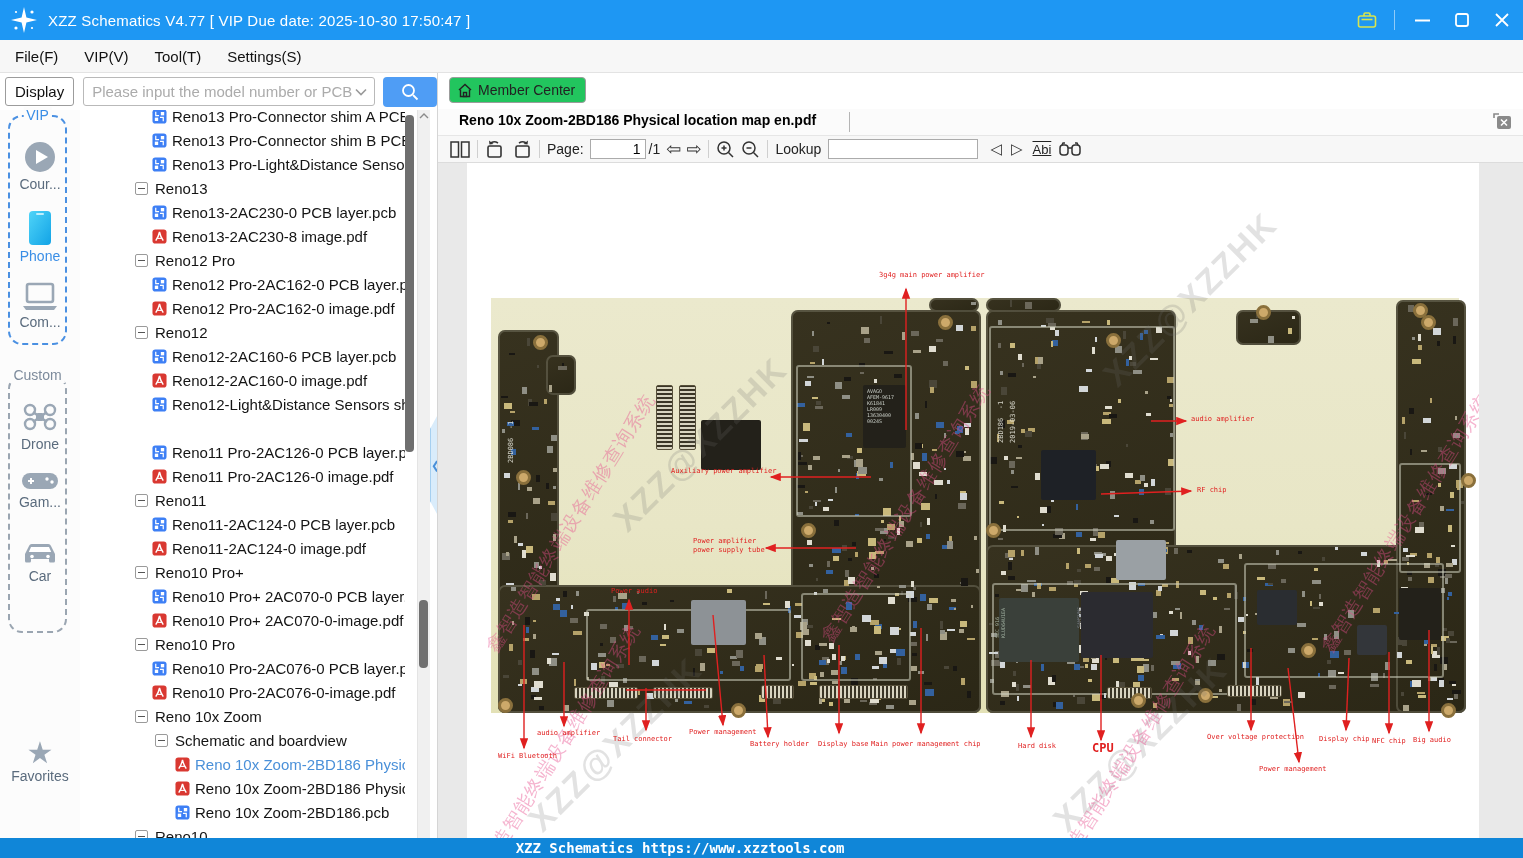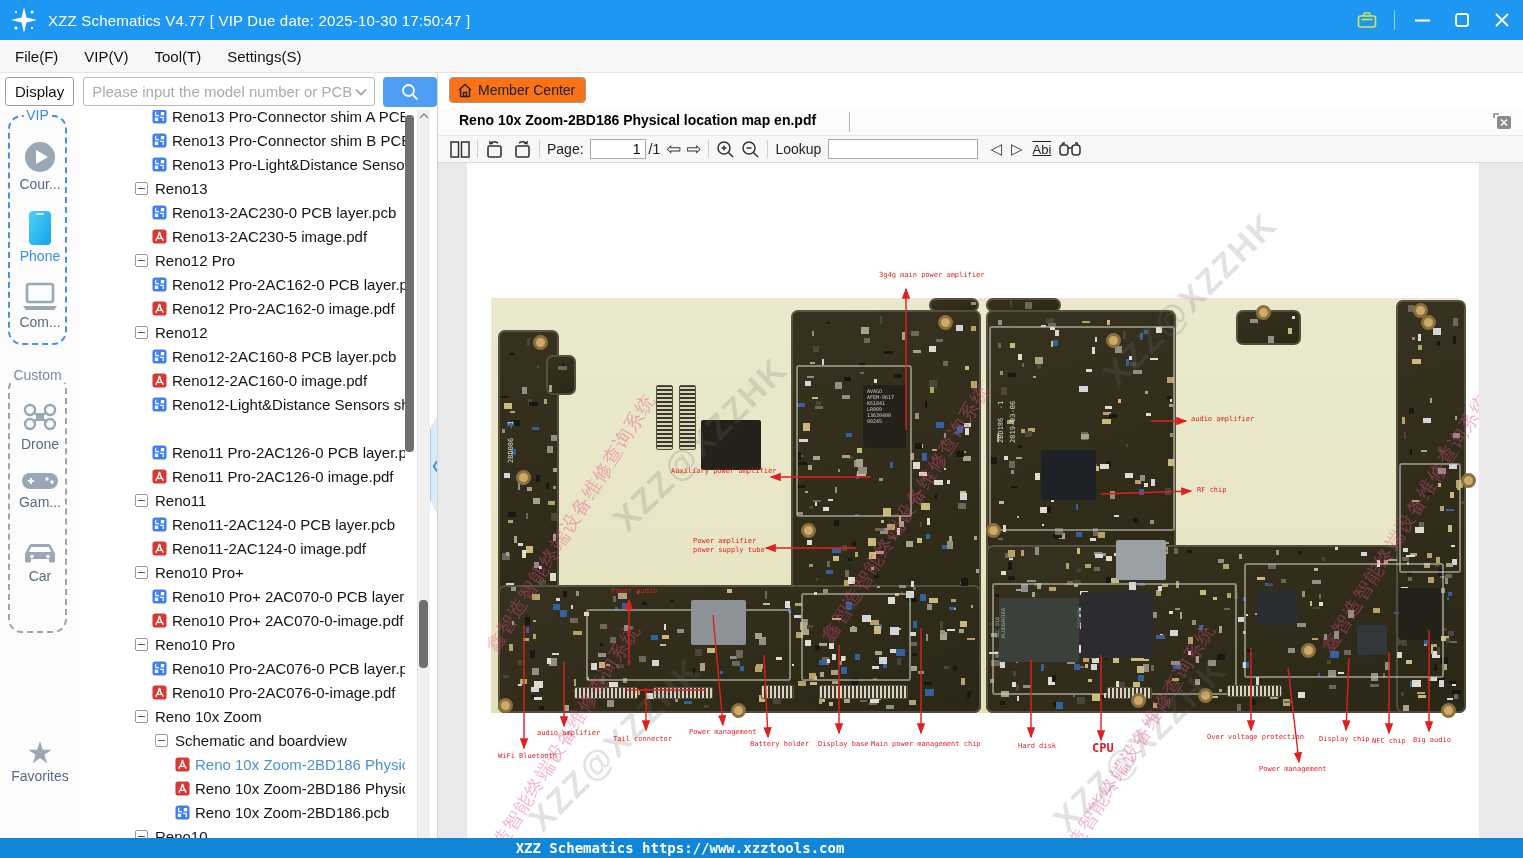--- a/index.html
+++ b/index.html
@@ -55,21 +55,21 @@
   .sb-inner { position:absolute; left:405px; top:115px; width:9px; height:337px; background:#6f6f6f; border-radius:4px; }
   .sb-track { position:absolute; left:417px; top:110px; width:13px; height:728px; background:#f0f0f0; border-left:1px solid #e4e4e4; }
   .sb-up { position:absolute; left:419px; top:112px; width:10px; height:10px; }
   .sb-thumb { position:absolute; left:419px; top:600px; width:9px; height:68px; background:#707070; border-radius:4px; }
   .split-handle { position:absolute; left:430px; top:405px; width:13px; height:120px; background:#d9ecfb; border:1px solid #a5cfF0; clip-path:polygon(100% 0%,100% 100%,0% 80%,0% 20%); display:flex; align-items:center; justify-content:center; cursor:pointer; }
   .split-handle span { color:#4a90d9; font-size:11px; transform:translateX(-1px); }
 
   
   .viewer { position:absolute; left:437px; top:73px; width:1086px; height:765px; border-left:1px solid #d5d5d5; background:#fff; }
   .member-row { position:absolute; left:0; top:0; width:1086px; height:36px; background:#fff; }
-  .member-btn { position:absolute; left:11px; top:4px; height:26px; padding:0 10px 0 7px; border:1px solid #9c9c9c; border-radius:4px; display:flex; align-items:center; gap:5px; font-size:14px; color:#222; background:#f97316; cursor:pointer; }
+  .member-btn { position:absolute; left:11px; top:4px; height:26px; padding:0 10px 0 7px; border:1px solid #9c9c9c; border-radius:4px; display:flex; align-items:center; gap:5px; font-size:14px; color:#222; background:#22c55e; cursor:pointer; }
   .tab-row { position:absolute; left:0; top:36px; width:1086px; height:26px; background:#fbfbfb; }
   .tab-title { position:absolute; left:21px; top:3px; font-size:14px; font-weight:bold; color:#000; }
   .tab-sep { position:absolute; left:411px; top:3px; width:1px; height:20px; background:#b5b5b5; }
   .doc-close { position:absolute; right:12px; top:4px; width:19px; height:17px; cursor:pointer; }
   .pdf-toolbar { position:absolute; left:0; top:62px; width:1086px; height:28px; background:#f7f7f7; border-top:1px solid #e6e6e6; border-bottom:1px solid #dcdcdc; display:flex; align-items:center; padding-left:12px; color:#333; }
   .tbtn { display:flex; align-items:center; justify-content:center; height:24px; cursor:pointer; }
   .tsep { width:1px; height:18px; background:#cfcfcf; margin:0 7px; }
   .tlabel { font-size:14px; color:#222; }
   .page-input { width:56px; height:20px; border:1px solid #ababab; background:#fff; font-size:14px; text-align:right; padding-right:4px; margin:0 3px 0 6px; font-family:"Liberation Sans",sans-serif; }
   .lookup-input { width:150px; height:20px; border:1px solid #ababab; background:#fff; margin-left:7px; font-size:13px; padding:0 4px; font-family:"Liberation Sans",sans-serif; }
@@ -319,21 +319,21 @@
         <span class="tree-label" style="left:92px">Reno13-2AC230-0 PCB layer.pcb</span>
       </div>
       <div class="tree-row" style="top: 115px;">
         <span class="ticon" style="left:72px">
           <svg width="15" height="15" viewBox="0 0 16 16">
             <rect x="0.5" y="0.5" width="15" height="15" rx="3" fill="#d93831"></rect>
             <path d="M4 12.5 C6 9.5 7.4 6.2 8 3.2 C8.6 6.2 10 9.5 12 12.5" fill="none" stroke="#fff" stroke-width="1.5"></path>
             <path d="M5.5 10 h5" stroke="#fff" stroke-width="1.2"></path>
           </svg>
         </span>
-        <span class="tree-label" style="left:92px">Reno13-2AC230-5 image.pdf</span>
+        <span class="tree-label" style="left:92px">Reno13-2AC230-8 image.pdf</span>
       </div>
       <div class="tree-row" style="top: 139px;">
         <span class="minusbox" style="left:55px"></span>
         <span class="tree-label" style="left:75px">Reno12 Pro</span>
       </div>
       <div class="tree-row" style="top: 163px;">
         <span class="ticon" style="left:72px">
           <svg width="15" height="15" viewBox="0 0 16 16">
             <rect x="0.5" y="0.5" width="15" height="15" rx="3" fill="#3d7ff5"></rect>
             <g stroke="#fff" stroke-width="1.3" fill="none">
@@ -365,21 +365,21 @@
           <svg width="15" height="15" viewBox="0 0 16 16">
             <rect x="0.5" y="0.5" width="15" height="15" rx="3" fill="#3d7ff5"></rect>
             <g stroke="#fff" stroke-width="1.3" fill="none">
               <path d="M4 3 v4 h3.5"></path>
               <path d="M12 13 V9 H8.5"></path>
             </g>
             <rect x="3" y="9.2" width="3.6" height="3.6" fill="#fff"></rect>
             <rect x="9.4" y="3.2" width="3.6" height="3.6" fill="#fff"></rect>
           </svg>
         </span>
-        <span class="tree-label" style="left:92px">Reno12-2AC160-8 PCB layer.pcb</span>
+        <span class="tree-label" style="left:92px">Reno12-2AC160-6 PCB layer.pcb</span>
       </div>
       <div class="tree-row" style="top: 259px;">
         <span class="ticon" style="left:72px">
           <svg width="15" height="15" viewBox="0 0 16 16">
             <rect x="0.5" y="0.5" width="15" height="15" rx="3" fill="#d93831"></rect>
             <path d="M4 12.5 C6 9.5 7.4 6.2 8 3.2 C8.6 6.2 10 9.5 12 12.5" fill="none" stroke="#fff" stroke-width="1.5"></path>
             <path d="M5.5 10 h5" stroke="#fff" stroke-width="1.2"></path>
           </svg>
         </span>
         <span class="tree-label" style="left:92px">Reno12-2AC160-0 image.pdf</span>

